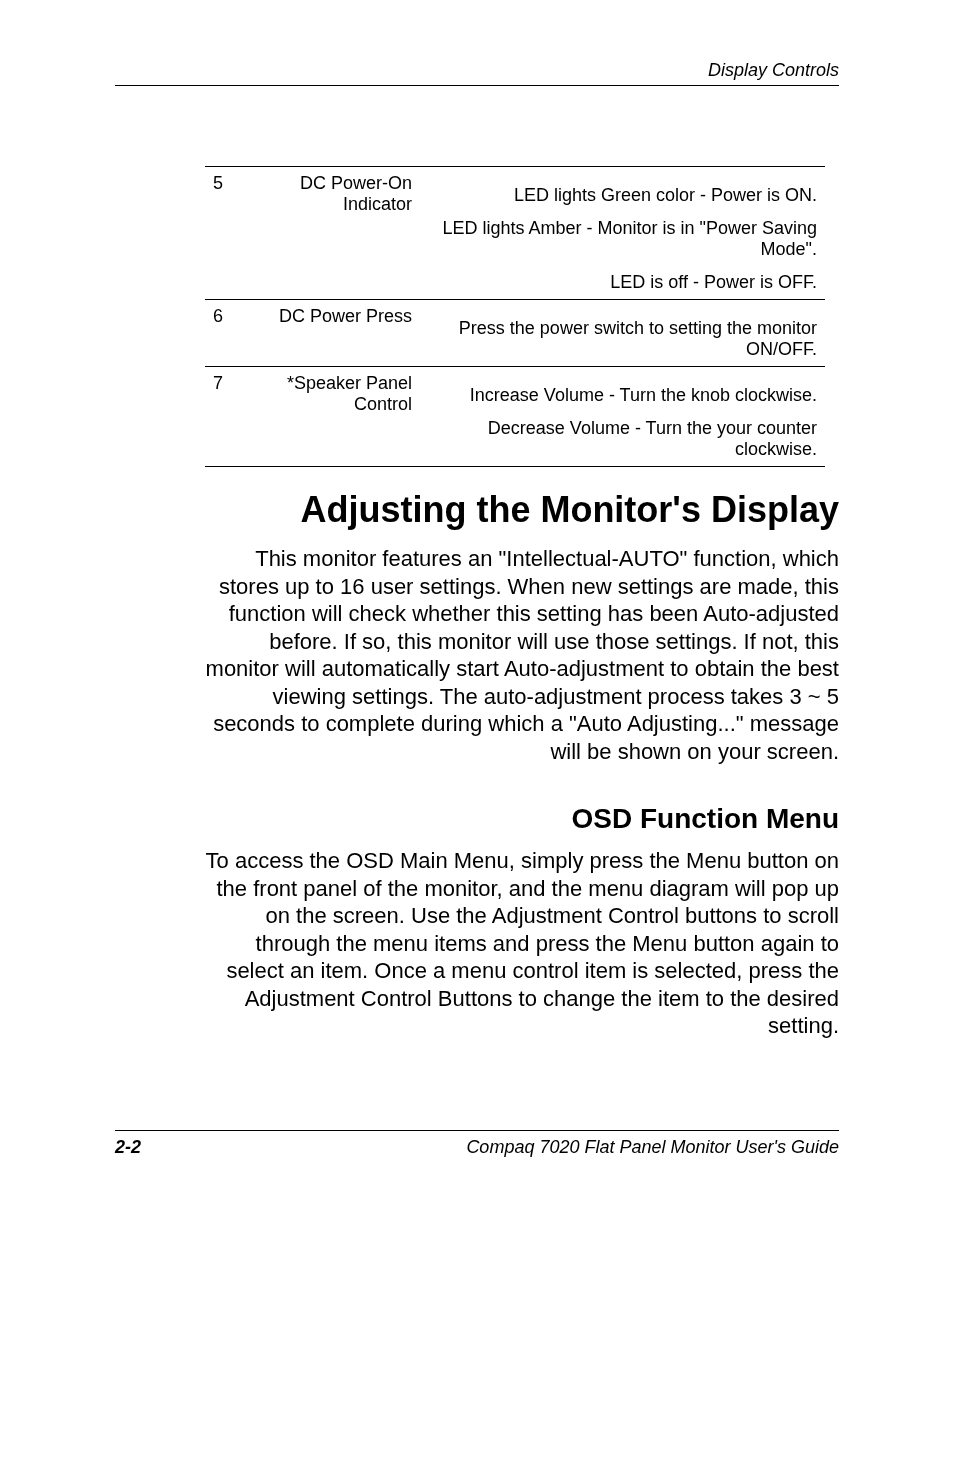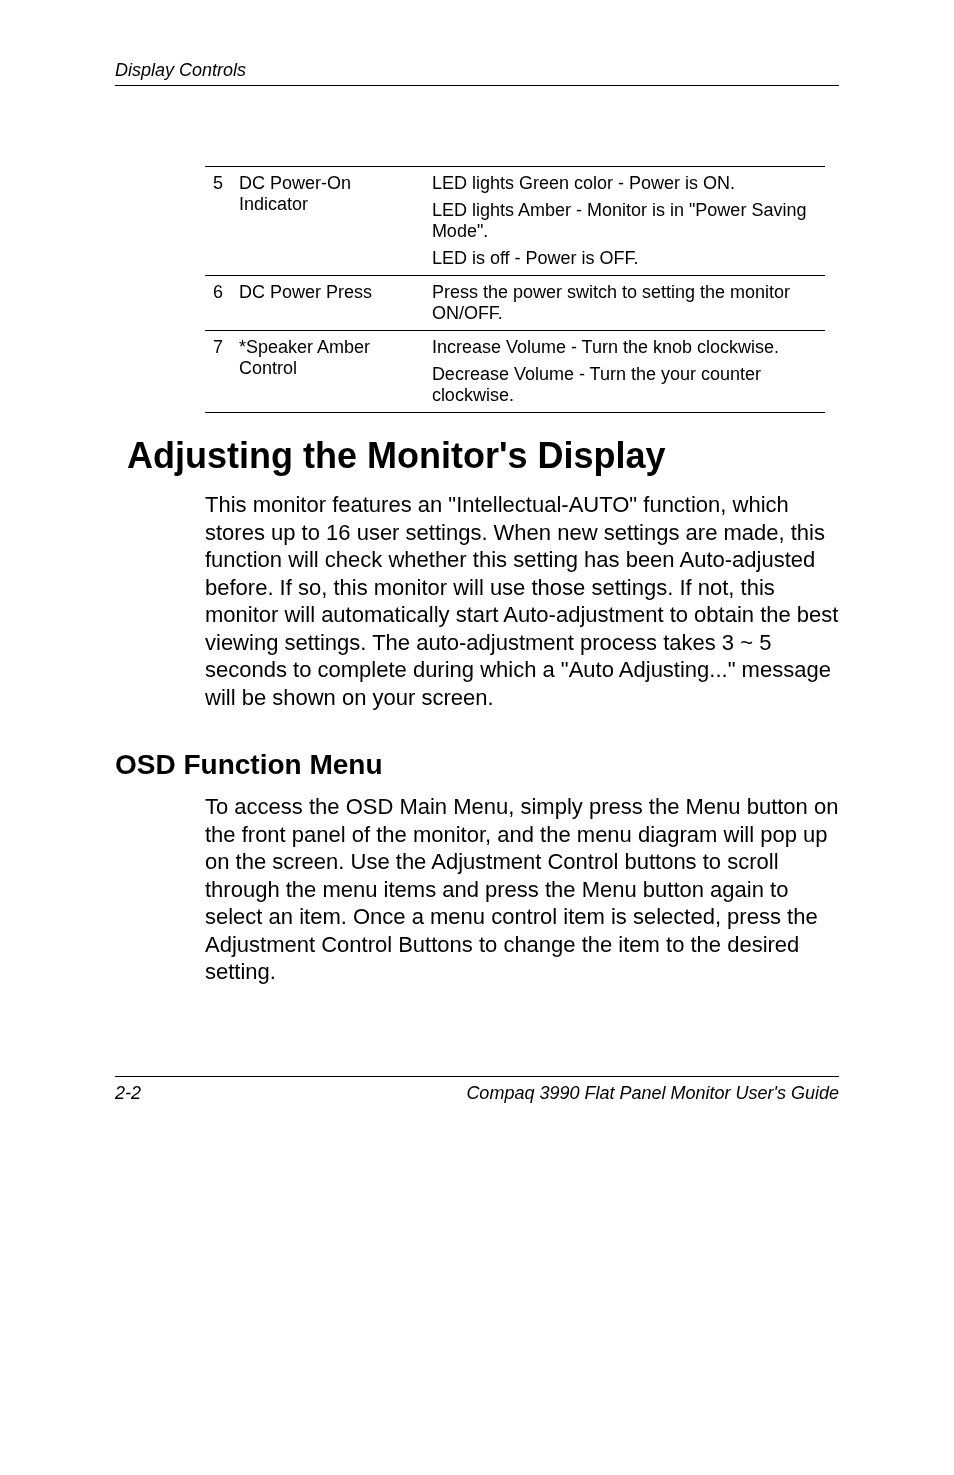--- a/index.html
+++ b/index.html
@@ -7,20 +7,21 @@
     padding: 0;
     background: #ffffff;
     font-family: "Times New Roman", Times, serif;
     color: #000000;
     width: 954px;
   }
   .page {
     width: 954px;
     padding: 60px 115px 40px 115px;
     box-sizing: border-box;
+    text-align: right;
   }
   .running-head {
     font-family: Arial, Helvetica, sans-serif;
     font-style: italic;
     font-size: 18px;
     border-bottom: 1.5px solid #000000;
     padding-bottom: 4px;
     margin-bottom: 80px;
   }
   table.controls {
@@ -32,21 +33,21 @@
   }
   table.controls td {
     border-top: 1px solid #000000;
     border-bottom: 1px solid #000000;
     border-left: none;
     border-right: none;
     padding: 6px 8px 6px 8px;
     vertical-align: top;
   }
   table.controls td.desc p {
-    margin: 0 0 6px 0;
+    margin: 12px 0 6px 0;
   }
   table.controls td.desc p:last-child {
     margin-bottom: 0;
   }
   table.controls tr.footnote td {
     padding-top: 4px;
     padding-bottom: 4px;
   }
   h1.section {
     font-family: Arial, Helvetica, sans-serif;
@@ -70,21 +71,21 @@
     border-top: 1.5px solid #000000;
     margin-top: 90px;
     padding-top: 6px;
     font-family: Arial, Helvetica, sans-serif;
     display: flex;
     justify-content: space-between;
     font-size: 18px;
   }
   .footer .page-num {
     font-style: italic;
-    font-weight: normal;
+    font-weight: bold;
   }
   .footer .footer-title {
     font-style: italic;
   }
 </style>
 </head>
 <body>
 
 <div class="page">
   <div class="running-head">Display Controls</div>
@@ -102,34 +103,34 @@
     </tr>
     <tr>
       <td>6</td>
       <td>DC Power Press</td>
       <td class="desc">
         <p>Press the power switch to setting the monitor ON/OFF.</p>
       </td>
     </tr>
     <tr>
       <td>7</td>
-      <td>*Speaker Amber Control</td>
+      <td>*Speaker Panel Control</td>
       <td class="desc">
         <p>Increase Volume - Turn the knob clockwise.</p>
         <p>Decrease Volume - Turn the your counter clockwise.</p>
       </td>
     </tr>
   </tbody>
     </table>
 
   <h1 class="section">Adjusting the Monitor's Display</h1>
 
   <p class="body">This monitor features an "Intellectual-AUTO" function, which stores up to 16 user settings. When new settings are made, this function will check whether this setting has been Auto-adjusted before. If so, this monitor will use those settings. If not, this monitor will automatically start Auto-adjustment to obtain the best viewing settings. The auto-adjustment process takes 3 ~ 5 seconds to complete during which a "Auto Adjusting..." message will be shown on your screen.</p>
 
   <h2 class="subsection">OSD Function Menu</h2>
 
   <p class="body">To access the OSD Main Menu, simply press the Menu button on the front panel of the monitor, and the menu diagram will pop up on the screen. Use the Adjustment Control buttons to scroll through the menu items and press the Menu button again to select an item. Once a menu control item is selected, press the Adjustment Control Buttons to change the item to the desired setting.</p>
 
   <div class="footer">
     <span class="page-num">2-2</span>
-    <span class="footer-title">Compaq 3990 Flat Panel Monitor User's Guide</span>
+    <span class="footer-title">Compaq 7020 Flat Panel Monitor User's Guide</span>
   </div>
 </div>
 
 </body></html>

